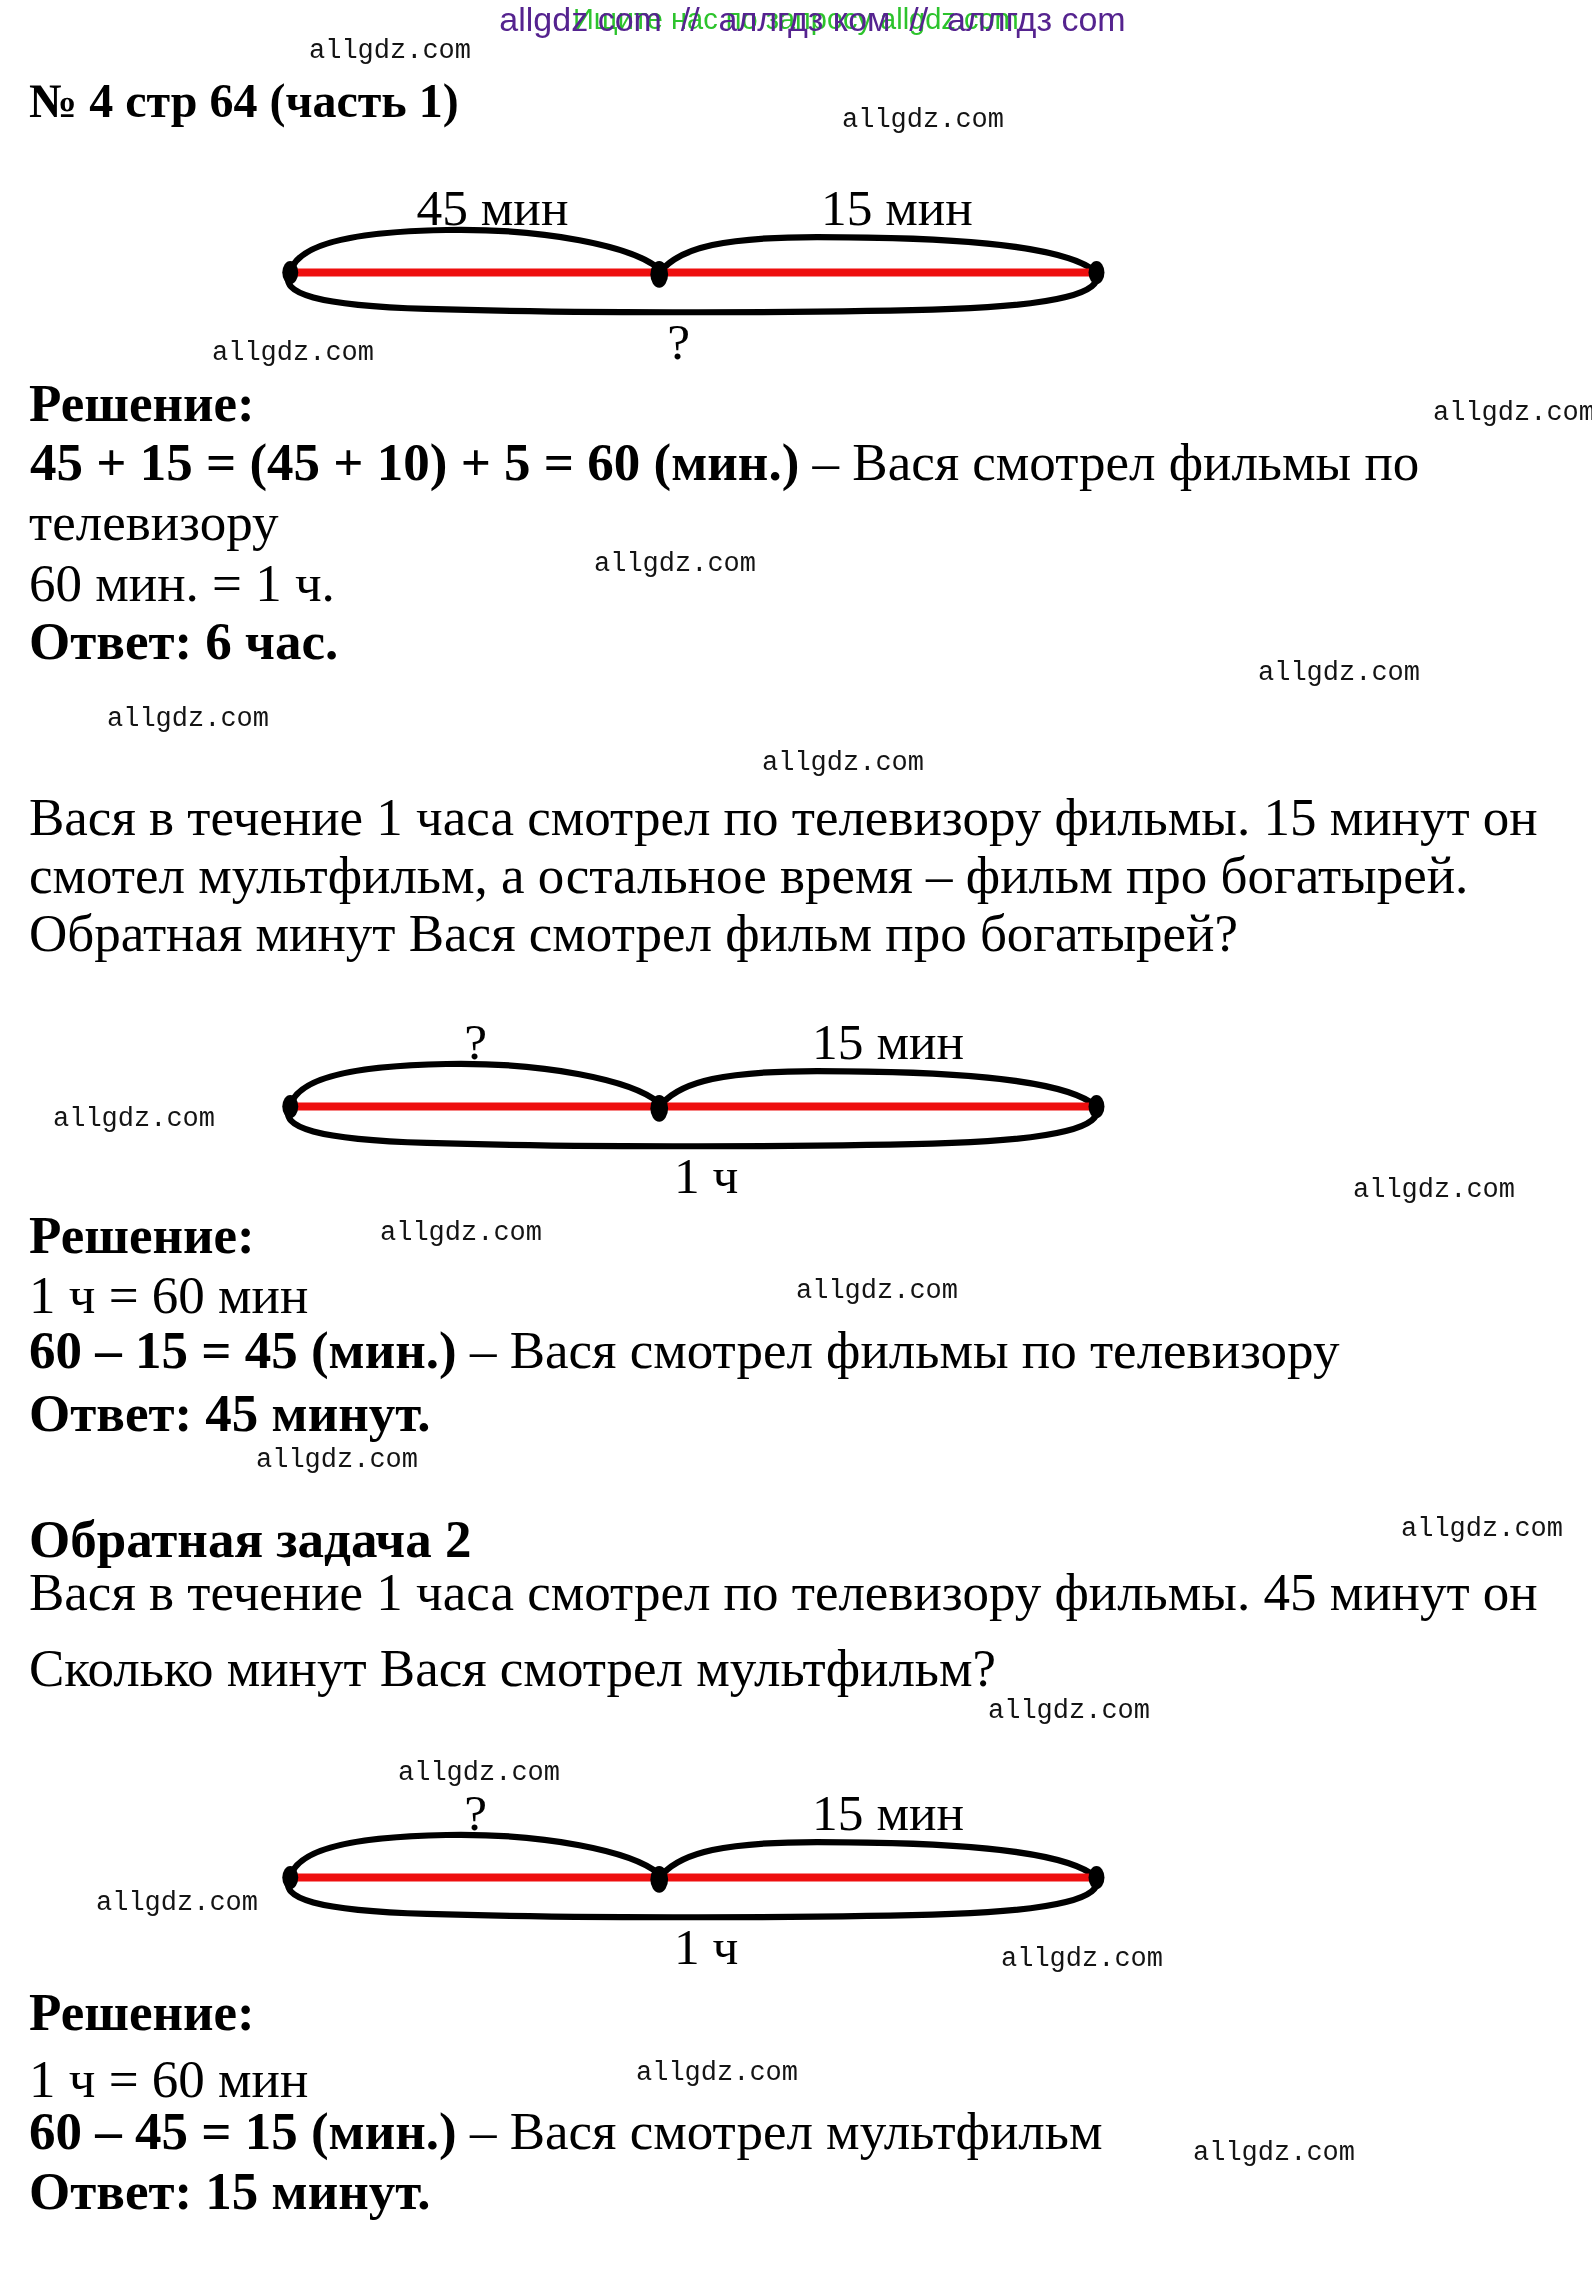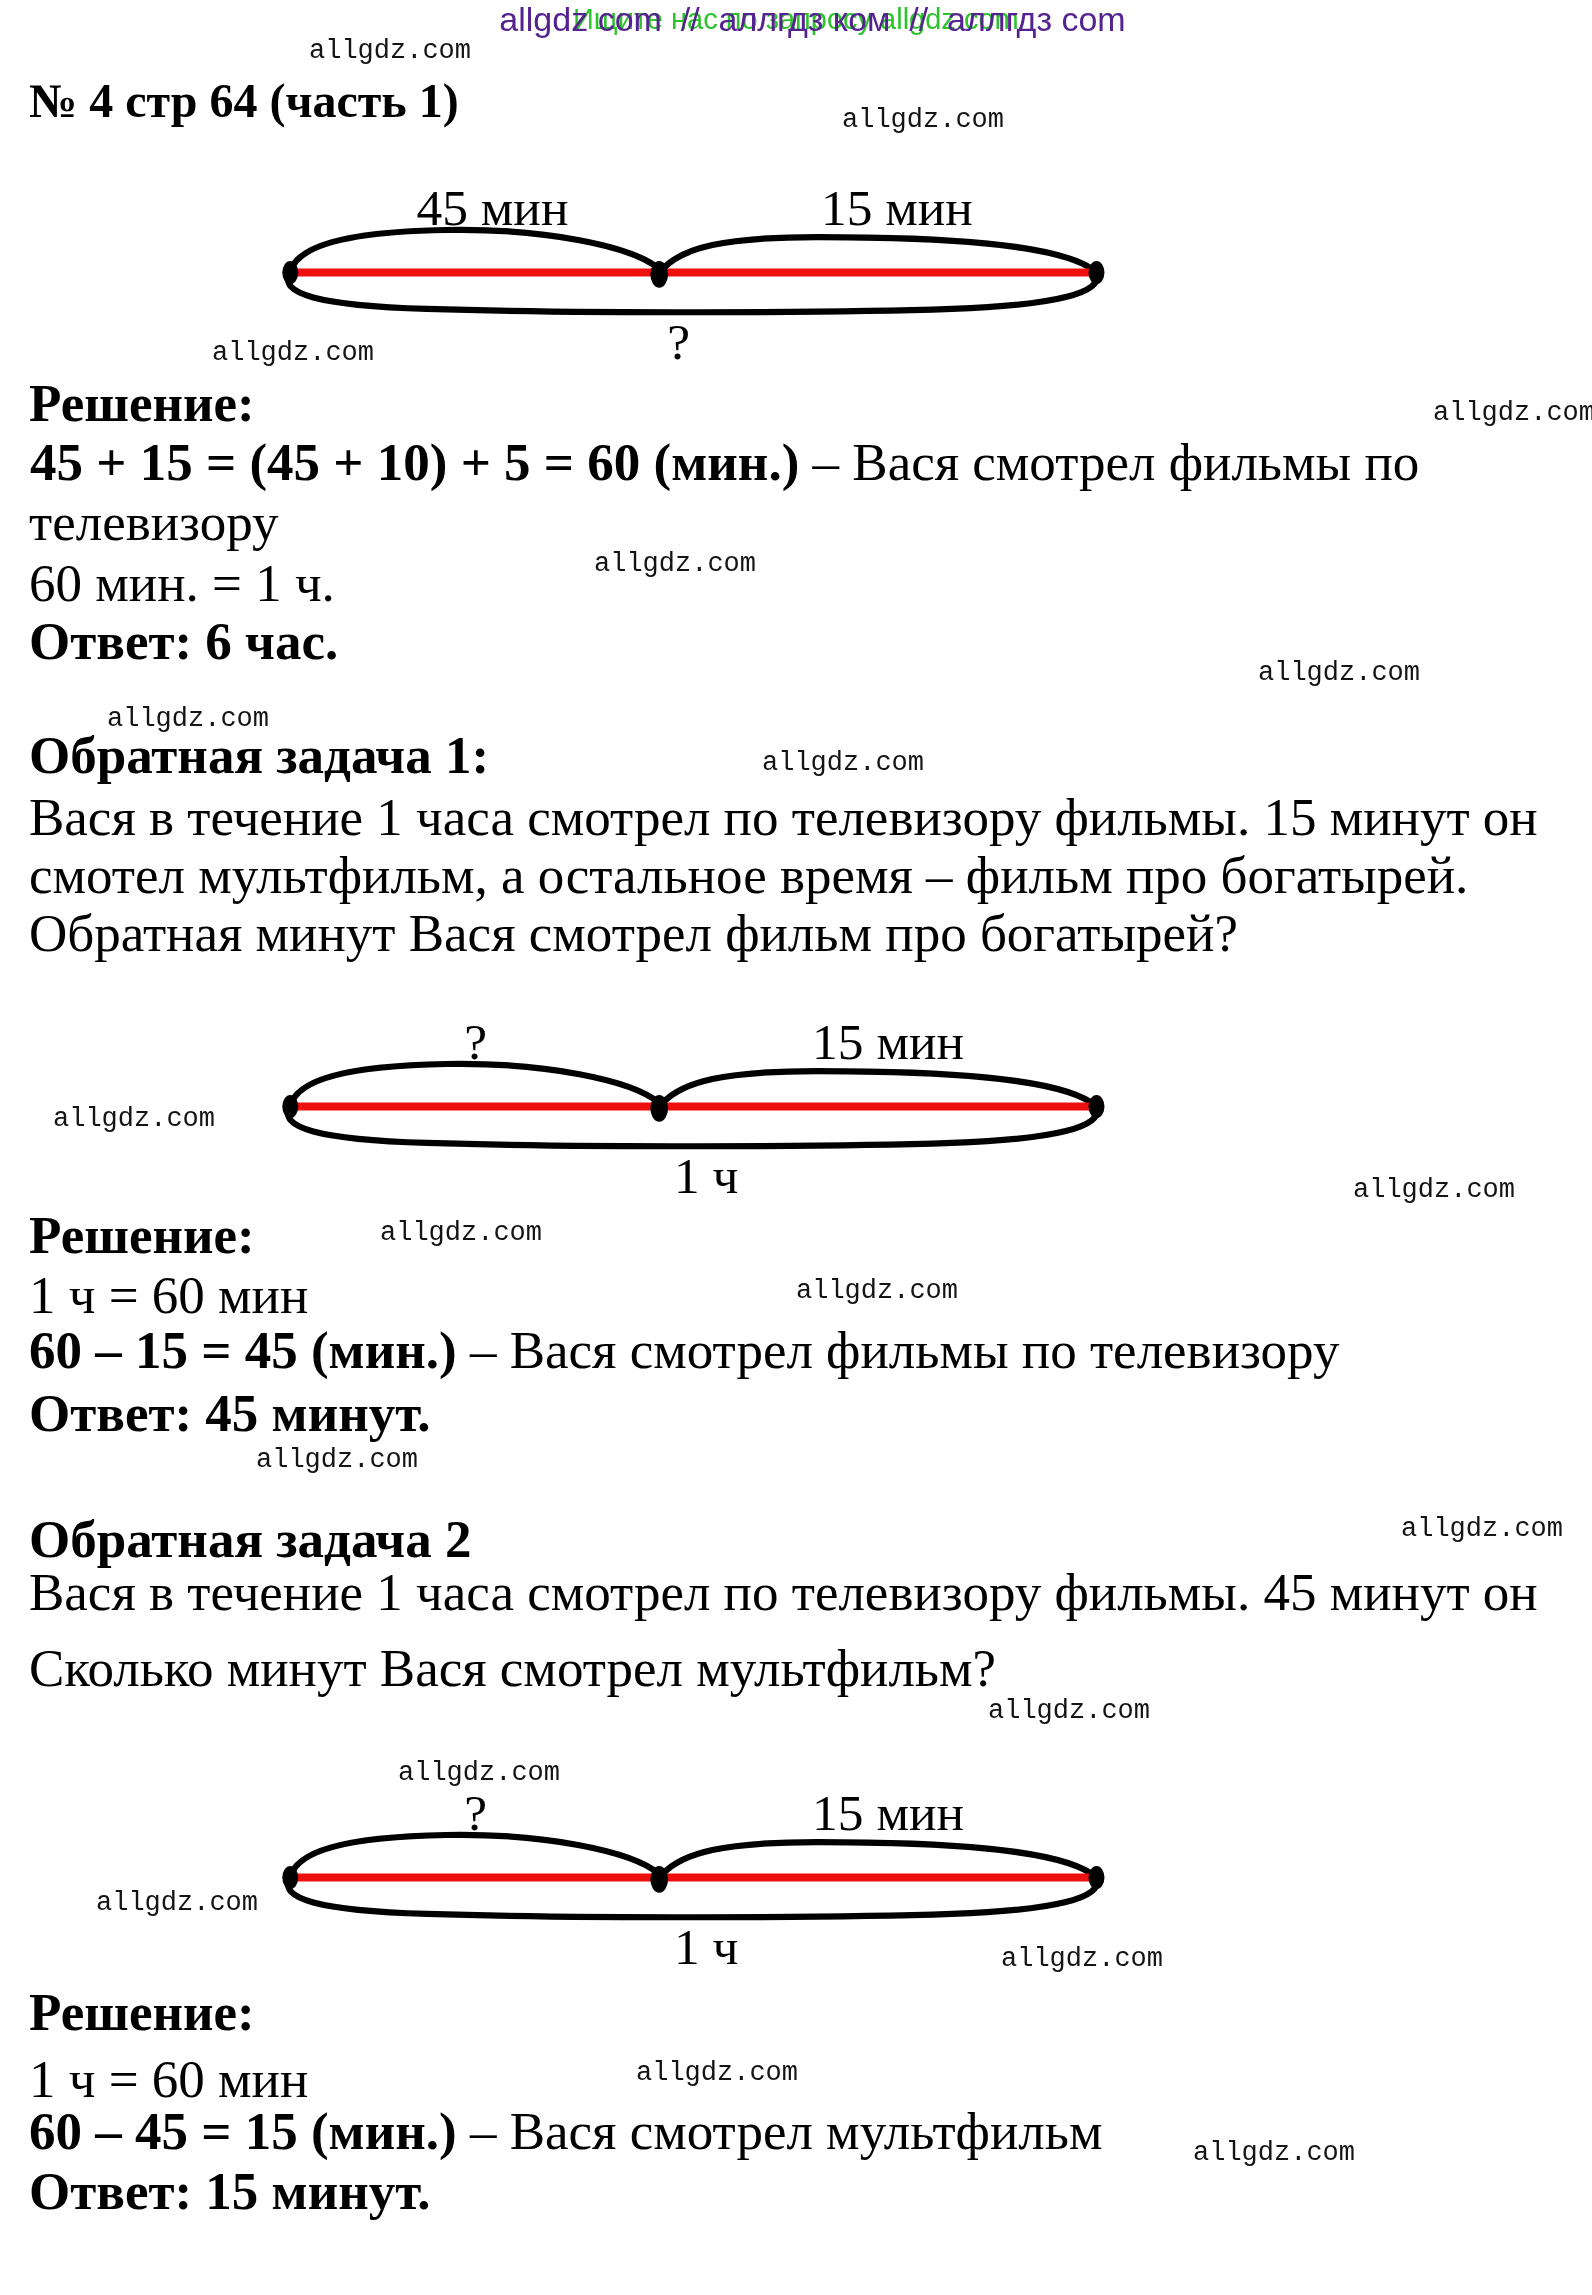--- a/index.html
+++ b/index.html
@@ -102,21 +102,20 @@
     <text x="760" y="56">15 мин</text>
     <text x="514" y="207">?</text>
   </svg>
 
   <div class="line b" style="left:29px;top:375px;">Решение:</div>
   <div class="line" style="left:30px;top:434px;"><span class="b">45 + 15 = (45 + 10) + 5 = 60 (мин.)</span><span> – Вася смотрел фильмы по</span></div>
   <div class="line" style="left:29px;top:494px;">телевизору</div>
   <div class="line" style="left:29px;top:555px;">60 мин. = 1 ч.</div>
   <div class="line b" style="left:29px;top:613px;">Ответ: 6 час.</div>
 
-  <div class="line b" style="left:29px;top:727px;">Обратная задача 1:</div>
   <div class="line" style="left:29px;top:789px;">Вася в течение 1 часа смотрел по телевизору фильмы. 15 минут он</div>
   <div class="line" style="left:29px;top:847px;">смотел мультфильм, а остальное время – фильм про богатырей.</div>
   <div class="line" style="left:29px;top:905px;">Обратная минут Вася смотрел фильм про богатырей?</div>
 
   <svg class="diagram" style="left:222px;top:1009px;" width="933" height="204" viewBox="0 0 1050 230">
     <path d="M 76 110 C 82 82, 132 64, 252 62 C 362 60, 462 80, 492 106"></path>
     <path d="M 496 106 C 518 82, 565 70, 670 70 C 800 70, 948 76, 985 110"></path>
     <path d="M 76 110 C 62 134, 108 147, 230 151 C 400 156, 680 156, 822 151 C 938 147, 994 133, 985 110"></path>
     <line class="redline" x1="76" y1="110" x2="985" y2="110"></line>
     <ellipse cx="76" cy="110" rx="9" ry="13"></ellipse>

